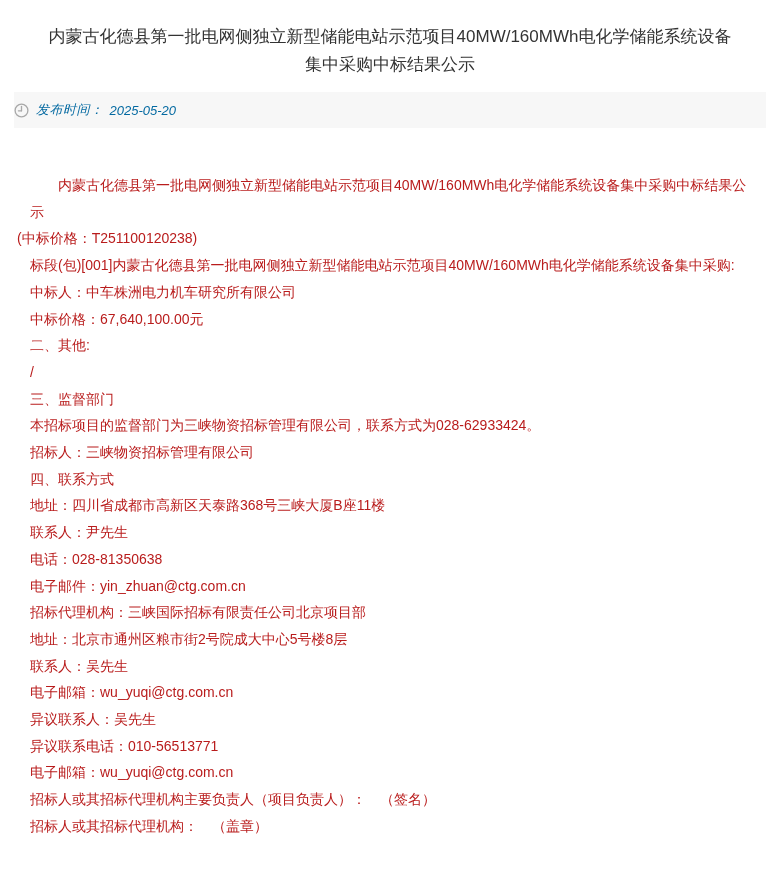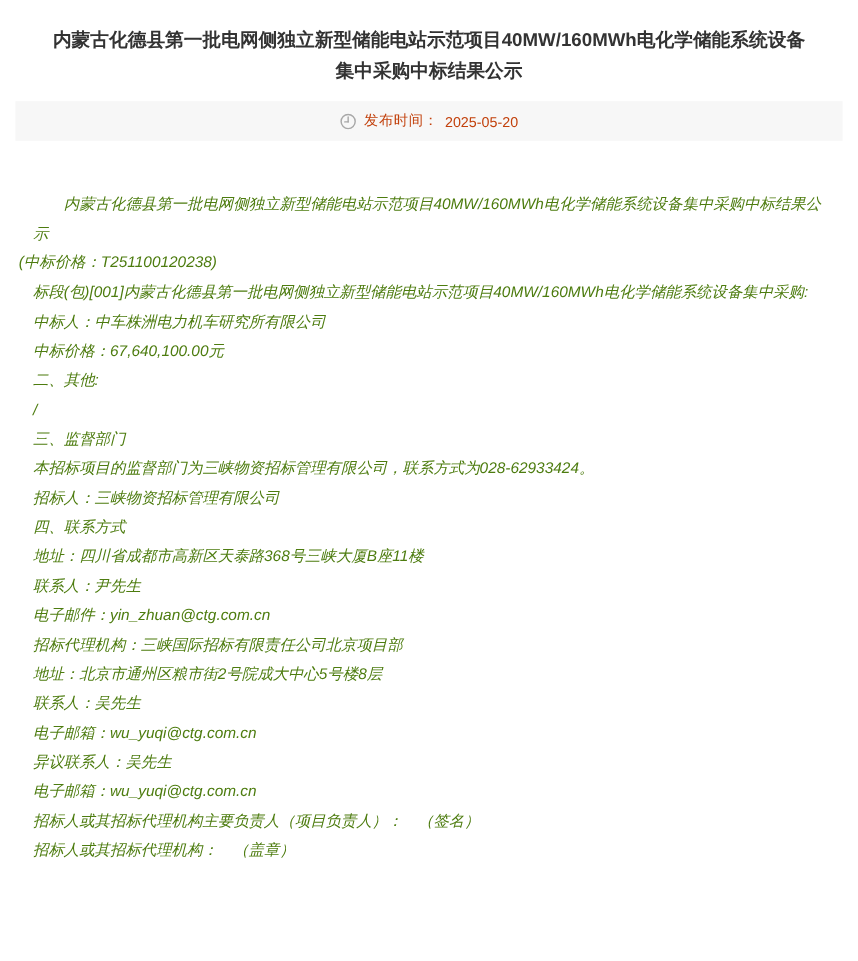--- a/index.html
+++ b/index.html
@@ -15,55 +15,54 @@
   }
   .page {
     width: 780px;
     overflow: hidden;
   }
   .page-title {
     margin: 23px 18px 0 18px;
     text-align: center;
     font-size: 17px;
     line-height: 28px;
-    font-weight: 700;
+    font-weight: 400;
     color: #333333;
   }
   .meta-bar {
     margin: 13px 14px 0 14px;
     height: 36px;
     background: #f7f7f7;
     display: flex;
     align-items: center;
-    justify-content: center;
     font-size: 13px;
-    color: #c2410c;
+    color: #0369a1;
+    font-style: italic;
   }
   .meta-bar .clock {
     display: inline-flex;
     margin-right: 7px;
     position: relative;
     top: 0px;
   }
   .meta-bar .publish-label {
     letter-spacing: 0.5px;
   }
   .meta-bar .publish-date {
     margin-left: 6px;
   }
   .article {
     margin: 44px 30px 0 30px;
     font-size: 14px;
   }
   .article p.para {
     margin: 0;
     line-height: 26.7px;
-    color: #4d7c0f;
+    color: #b91c1c;
     word-break: break-all;
-    font-style: italic;
   }
   .article p.para.indent-first {
     text-indent: 2em;
   }
   .article p.para.outdent {
     margin-left: -13px;
   }
 </style>
 </head>
 <body>
@@ -94,24 +93,26 @@
       <p class="para">中标人：中车株洲电力机车研究所有限公司</p>
       <p class="para">中标价格：67,640,100.00元</p>
       <p class="para">二、其他:</p>
       <p class="para">/</p>
       <p class="para">三、监督部门</p>
       <p class="para">本招标项目的监督部门为三峡物资招标管理有限公司，联系方式为028-62933424。</p>
       <p class="para">招标人：三峡物资招标管理有限公司</p>
       <p class="para">四、联系方式</p>
       <p class="para">地址：四川省成都市高新区天泰路368号三峡大厦B座11楼</p>
       <p class="para">联系人：尹先生</p>
+      <p class="para">电话：028-81350638</p>
       <p class="para">电子邮件：yin_zhuan@ctg.com.cn</p>
       <p class="para">招标代理机构：三峡国际招标有限责任公司北京项目部</p>
       <p class="para">地址：北京市通州区粮市街2号院成大中心5号楼8层</p>
       <p class="para">联系人：吴先生</p>
       <p class="para">电子邮箱：wu_yuqi@ctg.com.cn</p>
       <p class="para">异议联系人：吴先生</p>
+      <p class="para">异议联系电话：010-56513771</p>
       <p class="para">电子邮箱：wu_yuqi@ctg.com.cn</p>
       <p class="para">招标人或其招标代理机构主要负责人（项目负责人）：　（签名）</p>
       <p class="para">招标人或其招标代理机构：　（盖章）</p>
     </div>
 
 </div>
 
 </body></html>

